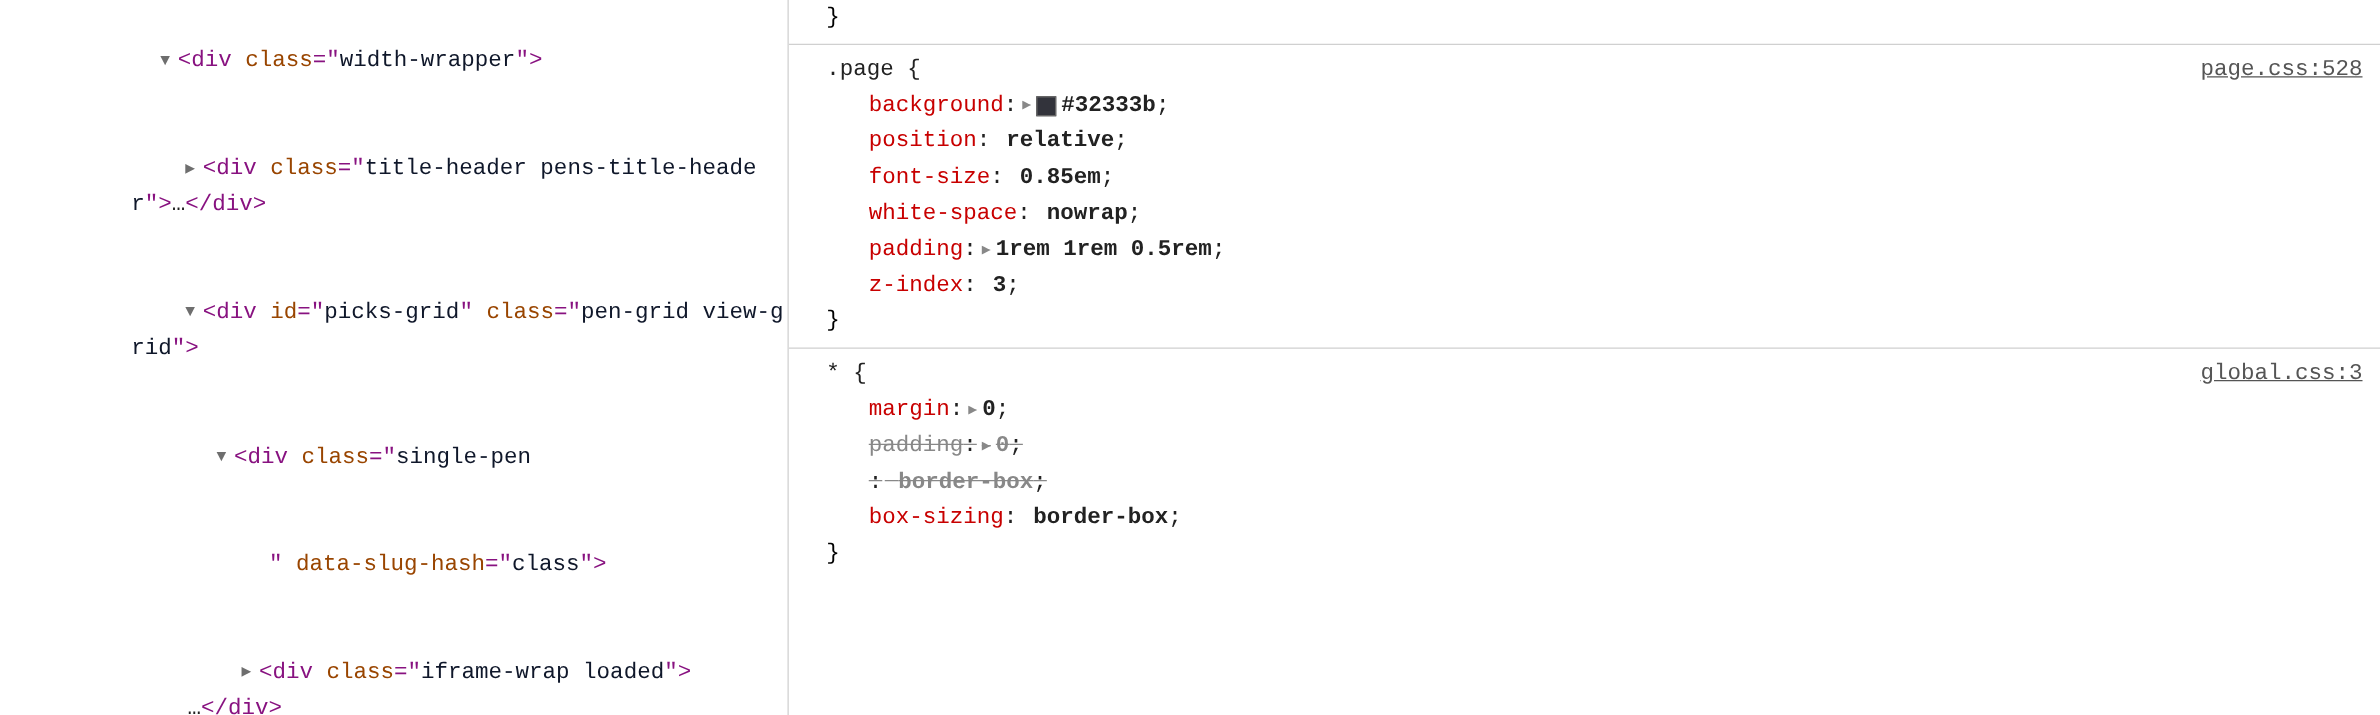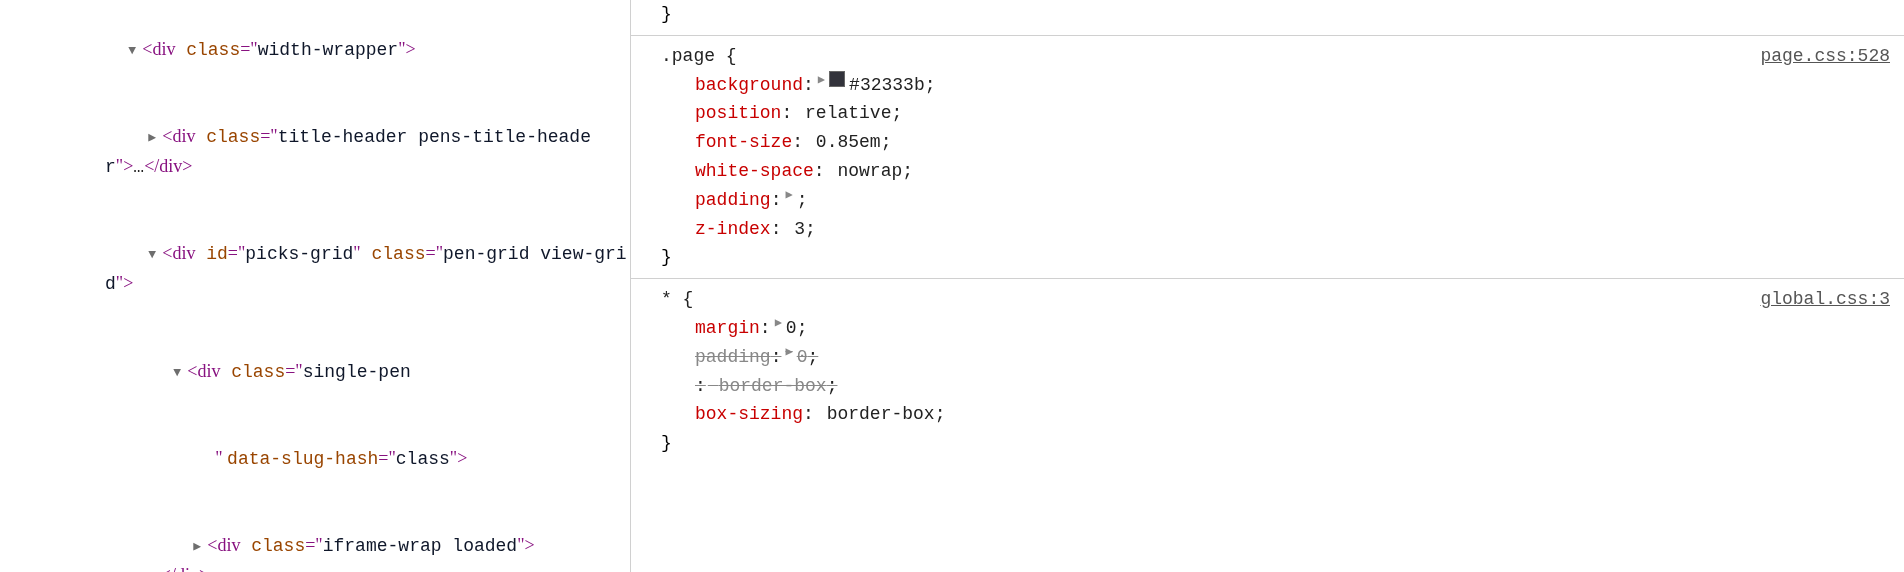--- a/index.html
+++ b/index.html
@@ -33,21 +33,21 @@
   .disclosure {
     display: inline-block;
     width: 14px;
     color: #6e6e6e;
     font-size: 13px;
     vertical-align: 1px;
     cursor: pointer;
   }
   .disclosure.open::before { content: "▼"; }
   .disclosure.closed::before { content: "▶"; }
-  .tag { color: #881280; font-family: Liberation Serif, serif; }
+  .tag { color: #881280; }
   .attr-name { color: #994500; }
   .attr-value { color: #0f172a; }
   .ellipsis { color: #222; }
   
   .rule {
     border-top: 1px solid #d0d0d0;
     padding: 6px 14px 6px 30px;
     position: relative;
   }
   .rule.first { border-top: none; padding-top: 0; }
@@ -55,23 +55,23 @@
   .brace { color: #222; }
   .source-link {
     position: absolute;
     top: 6px;
     right: 14px;
     color: #555;
     text-decoration: underline;
     cursor: pointer;
     font-size: 18px;
   }
-  .decl { padding-left: 34px; display: flex; align-items: flex-start; flex-wrap: wrap; }
+  .decl { padding-left: 34px; display: flex; align-items: center; flex-wrap: wrap; }
   .prop { color: #c80000; }
-  .val { color: #222; }
+  .val { color: #222; font-weight: bold; }
   .colon { color: #222; margin: 0 2px 0 0; }
   .semi { color: #222; }
   .strike { text-decoration: line-through; color: #888 !important; }
   .strike .prop, .strike .val { color: #888; }
   .exp-tri {
     display: inline-block;
     color: #888;
     font-size: 12px;
     margin: 0 4px 0 2px;
     cursor: pointer;
@@ -141,20 +141,21 @@
     <div class="decl">
       <span class="prop">font-size</span><span class="colon">:</span>&nbsp;<span class="val">0.85em</span><span class="semi">;</span>
     </div>
     <div class="decl">
       <span class="prop">white-space</span><span class="colon">:</span>&nbsp;<span class="val">nowrap</span><span class="semi">;</span>
     </div>
     <div class="decl">
       <span class="prop">padding</span>
         <span class="colon">:</span>
         <span class="exp-tri">▶</span>
+        <span class="val">1rem 1rem 0.5rem</span>
         <span class="semi">;</span>
     </div>
     <div class="decl">
       <span class="prop">z-index</span><span class="colon">:</span>&nbsp;<span class="val">3</span><span class="semi">;</span>
     </div>
     <div>}</div>
   </div>
 
   <div class="rule">
     <span class="source-link">global.css:3</span>

